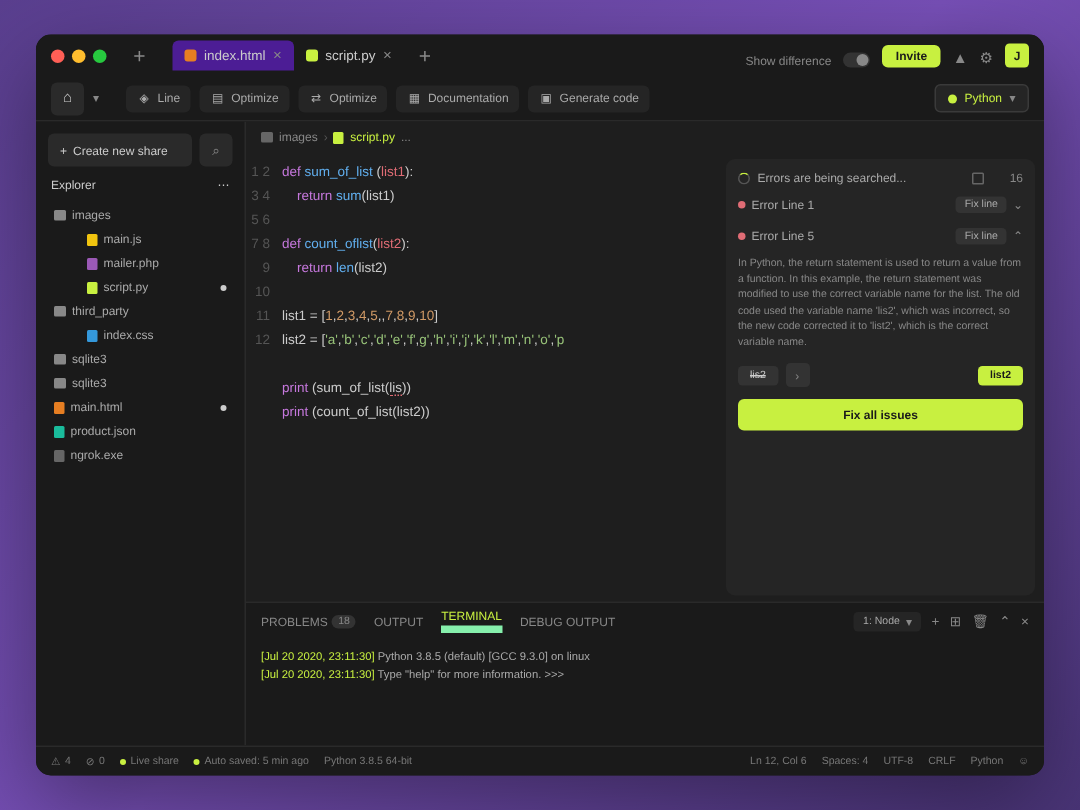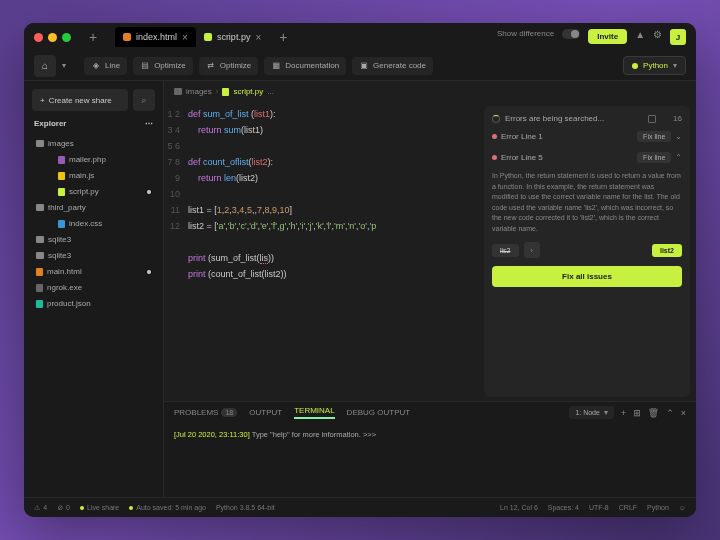--- a/index.html
+++ b/index.html
@@ -5,42 +5,42 @@
 *{margin:0;padding:0;box-sizing:border-box;font-family:-apple-system,BlinkMacSystemFont,'Segoe UI',sans-serif}
 body{background:linear-gradient(135deg,#5a3f8f 0%,#7850b8 50%,#4a3578 100%);width:720px;height:540px;display:flex;align-items:center;justify-content:center}
 .window{width:672px;height:494px;background:#1a1a1a;border-radius:10px;display:flex;flex-direction:column;overflow:hidden;box-shadow:0 20px 60px rgba(0,0,0,0.4)}
 .titlebar{height:28px;background:#1a1a1a;display:flex;align-items:center;padding:0 10px;gap:6px}
 .traffic{display:flex;gap:5px;margin-right:6px}
 .dot{width:9px;height:9px;border-radius:50%}
 .red{background:#ff5f56}.yellow{background:#ffbd2e}.green{background:#27c93f}
 .plus-btn{width:20px;height:20px;display:flex;align-items:center;justify-content:center;color:#888;font-size:14px}
 .tabs{display:flex;gap:0;margin-left:6px}
 .tab{display:flex;align-items:center;gap:5px;padding:4px 8px;font-size:9px;color:#ccc;border-radius:4px 4px 0 0}
-.tab.active{background:#000000}
+.tab.active{background:#4c1d95}
 .tab-icon{width:8px;height:8px;border-radius:2px}
 .tab-close{color:#888;font-size:10px;cursor:pointer}
-.titlebar-right{margin-left:auto;display:flex;align-items:flex-start;gap:8px;font-size:8px;color:#888}
+.titlebar-right{margin-left:auto;display:flex;align-items:flex-end;gap:8px;font-size:8px;color:#888}
 .toggle{width:18px;height:10px;background:#333;border-radius:5px;position:relative}
 .toggle::after{content:'';position:absolute;width:8px;height:8px;background:#888;border-radius:50%;top:1px;right:1px}
 .invite-btn{background:#c8f040;color:#1a1a1a;padding:3px 9px;border-radius:4px;font-size:8px;font-weight:600}
 .avatar{width:16px;height:16px;background:#c8f040;border-radius:3px;color:#1a1a1a;font-size:8px;font-weight:700;display:flex;align-items:center;justify-content:center}
 .icon-btn{color:#888;font-size:10px}
 .toolbar{height:30px;background:#1a1a1a;display:flex;align-items:center;padding:0 10px;gap:6px;border-bottom:1px solid #2a2a2a}
 .home-btn{width:22px;height:22px;background:#2a2a2a;border-radius:4px;display:flex;align-items:center;justify-content:center;color:#ccc;font-size:10px}
 .tool-btn{display:flex;align-items:center;gap:4px;padding:4px 7px;background:#252525;border-radius:4px;font-size:8px;color:#aaa}
 .tool-icon{width:10px;height:10px;display:flex;align-items:center;justify-content:center}
 .lang-btn{margin-left:auto;display:flex;align-items:center;gap:5px;padding:4px 8px;background:#252525;border:1px solid #3a3a3a;border-radius:4px;font-size:8px;color:#c8f040}
 .lang-dot{width:6px;height:6px;background:#c8f040;border-radius:50%}
 .chev{color:#888;font-size:8px}
 .main{flex:1;display:flex;overflow:hidden}
 .sidebar{width:140px;background:#1a1a1a;padding:8px;display:flex;flex-direction:column;gap:6px;border-right:1px solid #2a2a2a}
 .create-btn{display:flex;align-items:center;gap:4px;background:#2a2a2a;padding:5px 8px;border-radius:4px;font-size:8px;color:#ccc;flex:1}
 .search-btn{width:22px;height:22px;background:#2a2a2a;border-radius:4px;display:flex;align-items:center;justify-content:center;color:#888;font-size:9px}
 .top-row{display:flex;gap:5px}
-.explorer-hdr{display:flex;justify-content:space-between;align-items:center;font-size:8px;color:#ccc;padding:2px 2px;font-weight:700}
+.explorer-hdr{display:flex;justify-content:space-between;align-items:center;font-size:8px;color:#ccc;padding:2px 2px;font-weight:400}
 .tree{display:flex;flex-direction:column;gap:1px;font-size:8px;color:#aaa}
 .tree-item{display:flex;align-items:center;gap:4px;padding:3px 4px;border-radius:3px;position:relative}
 .tree-item.sel{background:#2a2a2a}
 .tree-item.indent2{padding-left:26px}
 .folder-icon{width:8px;height:7px;background:#888;border-radius:1px;position:relative}
 .folder-icon.open{background:#ccc}
 .file-icon{width:7px;height:8px;border-radius:1px}
 .fi-orange{background:#e67e22}.fi-yellow{background:#f1c40f}.fi-green{background:#c8f040}.fi-blue{background:#3498db}.fi-purple{background:#9b59b6}.fi-gray{background:#666}.fi-teal{background:#1abc9c}
 .mod-dot{width:4px;height:4px;background:#ccc;border-radius:50%;margin-left:auto}
 .chev-r{margin-left:auto;color:#888;font-size:7px}
@@ -67,21 +67,21 @@
 .err-expand{font-size:8px;color:#888}
 .ai-desc{font-size:7px;line-height:1.5;color:#888}
 .ai-suggest{display:flex;gap:5px;align-items:center;margin-top:2px}
 .sug-old{background:#333;padding:3px 8px;border-radius:3px;font-size:7px;color:#ccc;text-decoration:line-through}
 .sug-arrow{width:16px;height:16px;background:#333;border-radius:3px;display:flex;align-items:center;justify-content:center;color:#888;font-size:8px}
 .sug-new{background:#c8f040;color:#1a1a1a;padding:3px 8px;border-radius:3px;font-size:7px;font-weight:600;margin-left:auto}
 .fix-all{background:#c8f040;color:#1a1a1a;padding:6px;border-radius:4px;text-align:center;font-size:8px;font-weight:600;margin-top:2px}
 .terminal-panel{height:96px;background:#1a1a1a;border-top:1px solid #2a2a2a;display:flex;flex-direction:column}
 .term-tabs{display:flex;align-items:center;padding:4px 10px;gap:12px;font-size:8px;color:#888}
 .term-tab{display:flex;align-items:center;gap:3px}
-.term-tab.active{color:#c8f040;border-bottom:2px solid #86efac;padding-bottom:2px}
+.term-tab.active{color:#c8f040;border-bottom:5px solid #86efac;padding-bottom:2px}
 .badge{background:#333;padding:1px 4px;border-radius:6px;font-size:7px}
 .term-right{margin-left:auto;display:flex;align-items:center;gap:7px}
 .term-select{background:#252525;padding:2px 6px;border-radius:3px;font-size:7px;color:#aaa;display:flex;gap:4px;align-items:center}
 .term-icon{color:#888;font-size:9px}
 .term-body{flex:1;padding:6px 10px;font-family:'SF Mono',Consolas,monospace;font-size:7.5px;color:#888;line-height:1.6}
 .term-time{color:#c8f040}
 .term-cmd{color:#aaa}
 .statusbar{height:20px;background:#1a1a1a;border-top:1px solid #2a2a2a;display:flex;align-items:center;padding:0 10px;gap:10px;font-size:7px;color:#777}
 .sb-item{display:flex;align-items:center;gap:3px}
 .sb-dot{width:4px;height:4px;background:#c8f040;border-radius:50%}
@@ -162,26 +162,26 @@
       <div class="explorer-hdr">
         <span>Explorer</span>
         <span>⋯</span>
       </div>
       <div class="tree">
         <div class="tree-item">
             <span class="folder-icon"></span>
             <span>images</span>
           </div>
         <div class="tree-item indent2">
+            <span class="file-icon fi-yellow"></span>
+            <span>main.js</span>
+          </div>
+        <div class="tree-item indent2">
             <span class="file-icon fi-purple"></span>
             <span>mailer.php</span>
-          </div>
-        <div class="tree-item indent2">
-            <span class="file-icon fi-yellow"></span>
-            <span>main.js</span>
           </div>
         <div class="tree-item indent2">
             <span class="file-icon fi-green"></span>
             <span>script.py</span>
             <span class="mod-dot"></span>
           </div>
         <div class="tree-item">
             <span class="folder-icon"></span>
             <span>third_party</span>
           </div>
@@ -196,26 +196,26 @@
         <div class="tree-item">
             <span class="folder-icon"></span>
             <span>sqlite3</span>
           </div>
         <div class="tree-item">
             <span class="file-icon fi-orange"></span>
             <span>main.html</span>
             <span class="mod-dot"></span>
           </div>
         <div class="tree-item">
+            <span class="file-icon fi-teal"></span>
+            <span>product.json</span>
+          </div>
+        <div class="tree-item">
             <span class="file-icon fi-gray"></span>
             <span>ngrok.exe</span>
-          </div>
-        <div class="tree-item">
-            <span class="file-icon fi-teal"></span>
-            <span>product.json</span>
           </div>
       </div>
     </div>
 
     <div class="editor-wrap">
       <div class="breadcrumb">
         <span class="bc-folder"></span>
         <span>images</span>
         <span class="bc-sep">›</span>
         <span class="bc-file"></span>
@@ -301,20 +301,21 @@
                 <span class="chev">▾</span>
               </div>
             <span class="term-icon">+</span>
             <span class="term-icon">⊞</span>
             <span class="term-icon">🗑</span>
             <span class="term-icon">⌃</span>
             <span class="term-icon">×</span>
           </div>
         </div>
         <div class="term-body">
+          <div><span class="term-time">[Jul 20 2020, 23:11:30]</span>  <span class="term-cmd">Python 3.8.5 (default) [GCC 9.3.0] on linux</span></div>
           <div><span class="term-time">[Jul 20 2020, 23:11:30]</span>  <span class="term-cmd">Type "help" for more information. &gt;&gt;&gt;</span></div>
         </div>
       </div>
     </div>
   </div>
 
   <div class="statusbar">
     <div class="sb-item">⚠ <span>4</span></div>
     <div class="sb-item">⊘ <span>0</span></div>
     <div class="sb-item">

